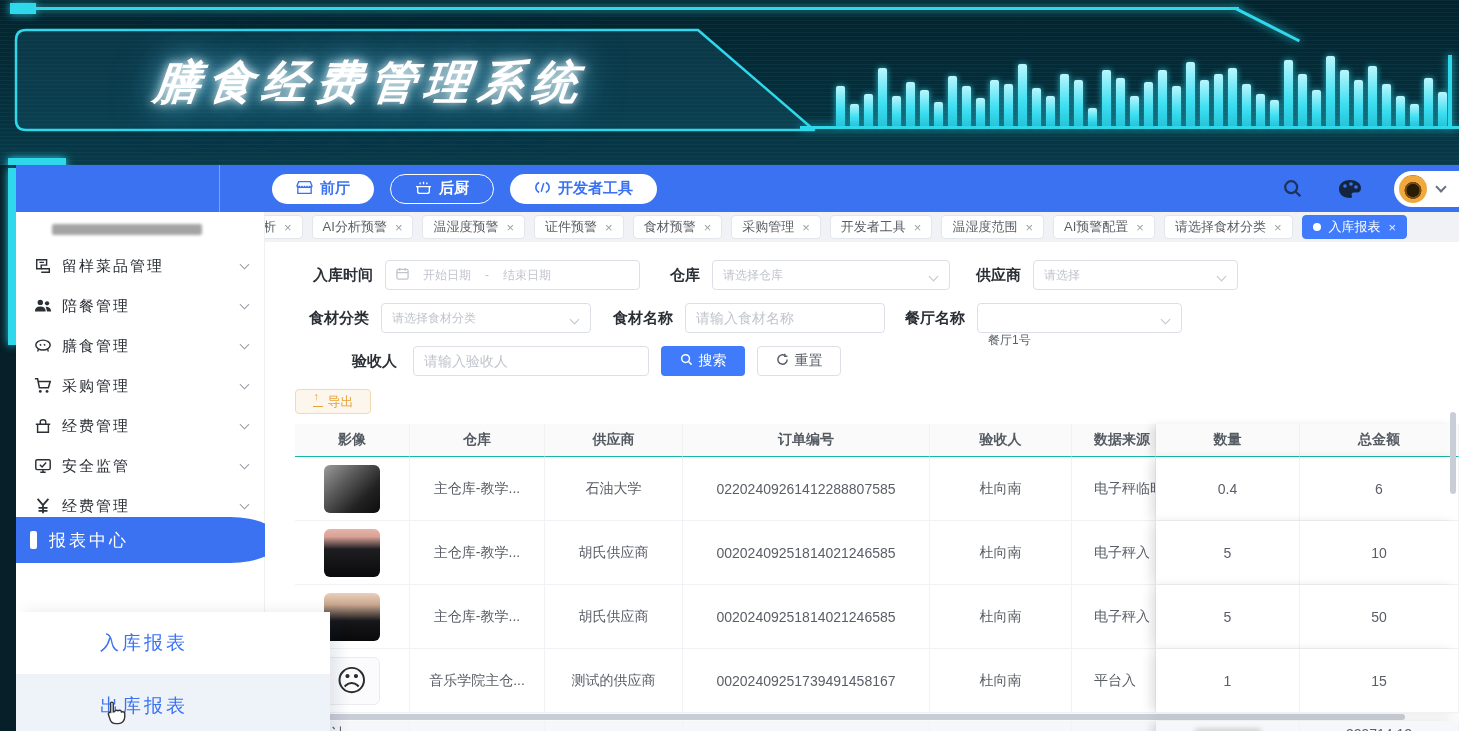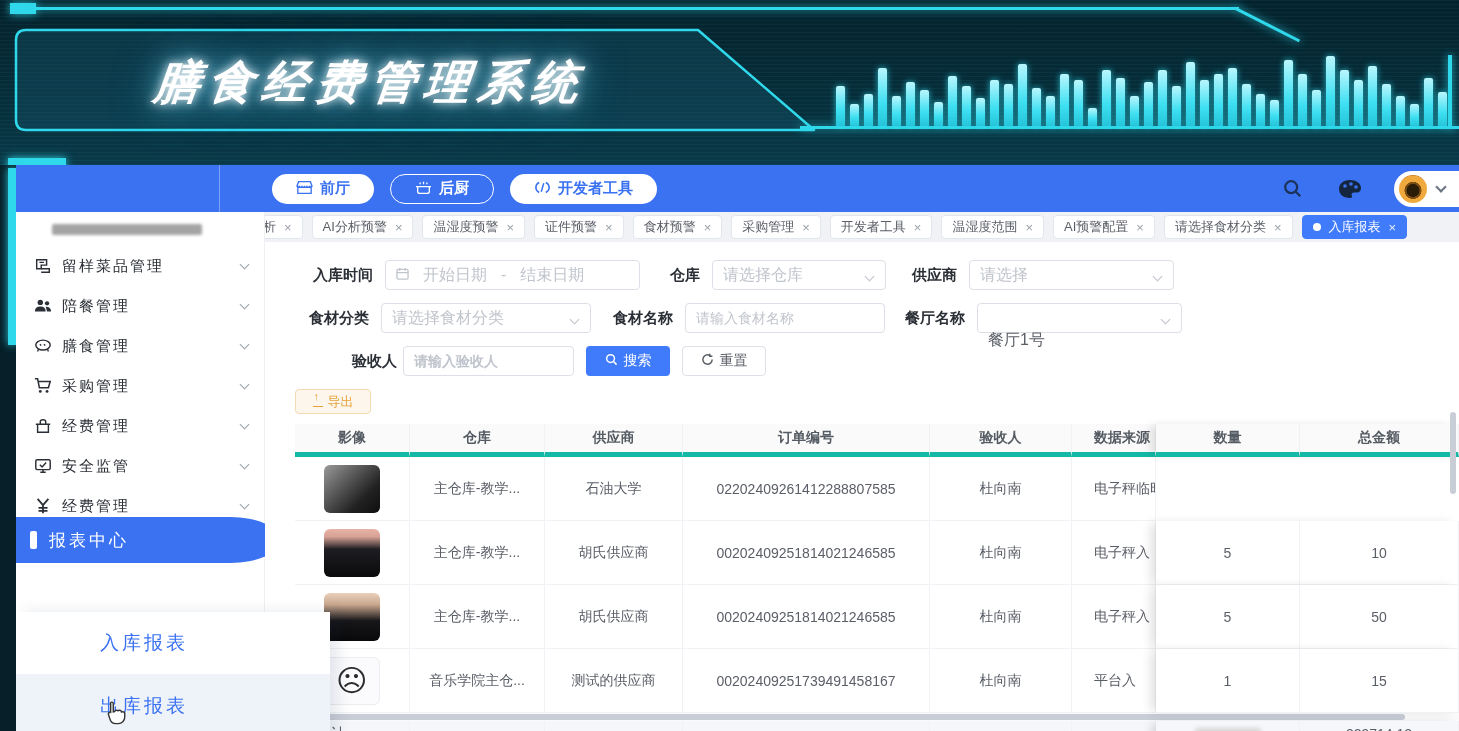--- a/index.html
+++ b/index.html
@@ -82,21 +82,21 @@
   .tab.active .close { color:#e7eeff; }
   .tab .dot { width:8px; height:8px; border-radius:50%; background:#fff; }
 
   .content { position:absolute; left:0; top:30px; right:0; bottom:0; background:#fff; padding:18px 0 0 30px; }
 
   
   .frow { display:flex; align-items:center; height:30px; margin-bottom:13px; }
   .flabel { font-weight:bold; color:#2b2f36; font-size:15px; white-space:nowrap; text-align:right; }
   .w78{width:78px;} .w74{width:74px;} .w54{width:54px;}
   .finput { height:30px; border:1px solid #dcdfe6; border-radius:4px; background:#fff;
-    display:flex; align-items:center; padding:0 10px; font-size:16px; position:relative; cursor:pointer; }
+    display:flex; align-items:center; padding:0 10px; font-size:12px; position:relative; cursor:pointer; }
   .finput .ph { color:#c0c4cc; }
   .finput .val { color:#5a5e66;margin-top:44px; }
   .finput .chev { border-color:#c0c4cc; border-width:1.5px; width:7px; height:7px;
     position:absolute; right:12px; top:12px; }
   .daterange { width:255px; gap:14px; justify-content:flex-start; }
   input.fip { height:30px; border:1px solid #dcdfe6; border-radius:4px; padding:0 10px;
     font-size:14px; color:#5a5e66; outline:none; font-family:inherit; }
   input.fip::placeholder { color:#c0c4cc; }
   .btn { height:30px; border-radius:4px; font-size:14px; display:flex; align-items:center;
     justify-content:center; gap:6px; cursor:pointer; border:none; font-family:inherit; }
@@ -108,21 +108,21 @@
     display:flex; align-items:center; justify-content:center; gap:5px; }
   .exp-ic { width:10px; height:10px; border-bottom:1.5px solid #e6a23c; position:relative; }
   .exp-ic:before { content:"↑"; position:absolute; left:1px; top:-7px; font-size:11px; }
 
   
   .table { position:relative; margin-left:0; width:1164px; font-size:14px; color:#5a5e66; }
   .trow { display:flex; }
   .cell { display:flex; align-items:center; justify-content:center; border-right:1px solid #f0f2f5;
     border-bottom:1px solid #f0f2f5; overflow:hidden; white-space:nowrap; flex:none; }
   .thead .cell { height:33px; background:#fafafa; color:#555b63; font-weight:bold;
-    border-bottom:5px solid #14b8a6;text-align:center; }
+    border-bottom:1px solid #14b8a6;text-align:center; }
   .tbody .cell { height:64px; background:#fff; }
   .fixed-cols { display:flex; box-shadow:-7px 0 10px -2px rgba(0,0,0,.12); position:relative; z-index:2; }
   .img { width:56px; height:48px; border-radius:6px; }
   .img.photo-1 { background:linear-gradient(135deg,#9a9a9a 0%,#5c5c5c 35%,#222 70%,#0d0d0d 100%); }
   .img.photo-2 { background:linear-gradient(180deg,#e7b3a7 0%,#d8a296 16%,#1e1e22 42%,#0a0a0c 100%); }
   .img.photo-3 { background:linear-gradient(180deg,#ead0bb 0%,#c9a78e 24%,#17171a 58%,#09090b 100%); }
   .img.sad { background:#fbfbfd; border:1px solid #ececf0; color:#2b2b2b; font-size:30px;
     display:flex; align-items:center; justify-content:center; }
   .clipcell { justify-content:flex-start; padding-left:22px; }
   .hscroll { height:8px; background:#fafafa; position:relative; }
@@ -388,21 +388,21 @@
               <svg width="13" height="13" viewBox="0 0 14 14">
                   <rect x="1" y="2.5" width="12" height="10.5" rx="1.5" fill="none" stroke="#c0c4cc" stroke-width="1.4"></rect>
                   <path d="M4 1 L4 4 M10 1 L10 4 M1 6 L13 6" stroke="#c0c4cc" stroke-width="1.4"></path>
                 </svg>
             </span>
             <span class="ph">开始日期</span>
             <span class="ph">-</span>
             <span class="ph">结束日期</span>
           </div>
           <span class="flabel" style="margin-left:30px;">仓库</span>
-          <div class="finput" style="width:174px;margin-left:12px;">
+          <div class="finput" style="width:238px;margin-left:12px;">
             <span class="ph">请选择仓库</span>
             <span class="chev"></span>
           </div>
           <span class="flabel" style="margin-left:26px;">供应商</span>
           <div class="finput" style="width:205px;margin-left:12px;">
             <span class="ph">请选择</span>
             <span class="chev"></span>
           </div>
         </div>
 
@@ -416,21 +416,21 @@
           <input class="fip" style="width: 200px; margin-left: 12px;" placeholder="请输入食材名称">
           <span class="flabel" style="margin-left:20px;">餐厅名称</span>
           <div class="finput" style="width:205px;margin-left:12px;">
             <span class="val">餐厅1号</span>
             <span class="chev"></span>
           </div>
         </div>
 
         <div class="frow" style="padding-left:48px;">
           <span class="flabel w54">验收人</span>
-          <input class="fip" style="width: 171px; margin-left: 6px; font-weight: bold;" placeholder="请输入验收人">
+          <input class="fip" style="width: 236px; margin-left: 16px;" placeholder="请输入验收人">
           <button class="btn primary" style="margin-left:12px;">
             <span>
               <svg width="13" height="13" viewBox="0 0 14 14">
                   <circle cx="6" cy="6" r="4.2" fill="none" stroke="#fff" stroke-width="1.6"></circle>
                   <path d="M9.2 9.2 L12.5 12.5" stroke="#fff" stroke-width="1.6"></path>
                 </svg>
             </span>
             <span>搜索</span>
           </button>
           <button class="btn plain" style="margin-left:12px;">
@@ -469,20 +469,24 @@
                 <div class="trow-scroll" style="display: flex;">
                   <div class="cell " style="width: 115px;">
                     <div class="img photo-1"></div>
                   </div>
                   <div class="cell " style="width: 135px;">主仓库-教学...</div>
                   <div class="cell " style="width: 138px;">石油大学</div>
                   <div class="cell " style="width: 247px;">02202409261412288807585</div>
                   <div class="cell " style="width: 142px;">杜向南</div>
                   <div class="cell clipcell" style="width: 84px;">电子秤临时</div>
                 </div>
+                <div class="fixed-cols">
+                  <div class="cell " style="width: 144px;">0.4</div>
+                  <div class="cell " style="width: 159px;">6</div>
+                </div>
               </div>
               <div class="tbody trow" style="display: flex;">
                 <div class="trow-scroll" style="display: flex;">
                   <div class="cell " style="width: 115px;">
                     <div class="img photo-2"></div>
                   </div>
                   <div class="cell " style="width: 135px;">主仓库-教学...</div>
                   <div class="cell " style="width: 138px;">胡氏供应商</div>
                   <div class="cell " style="width: 247px;">00202409251814021246585</div>
                   <div class="cell " style="width: 142px;">杜向南</div>

